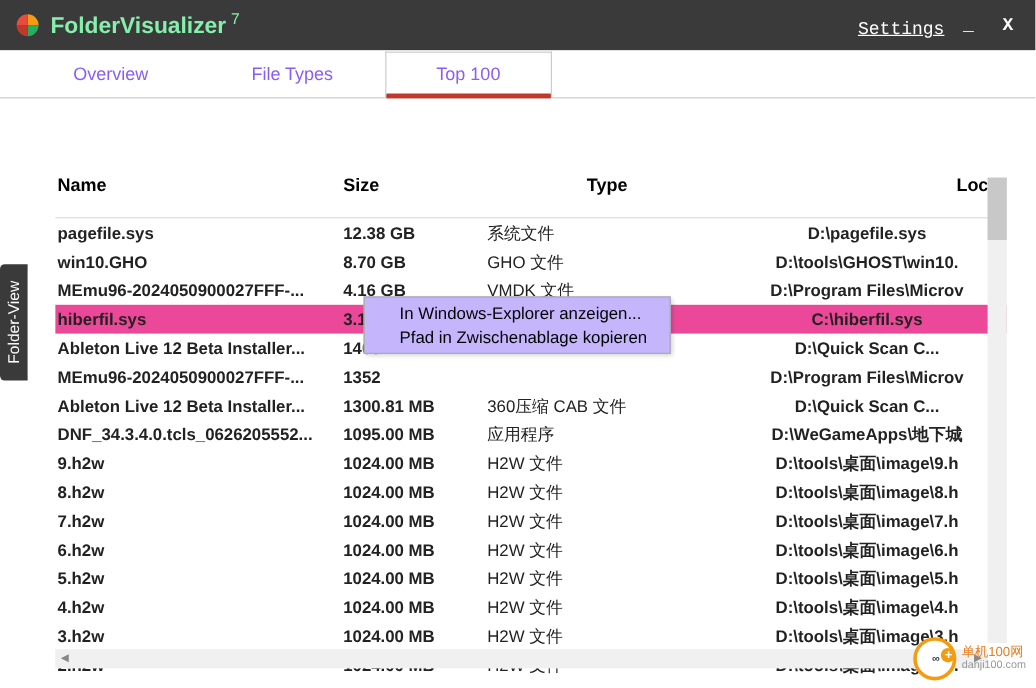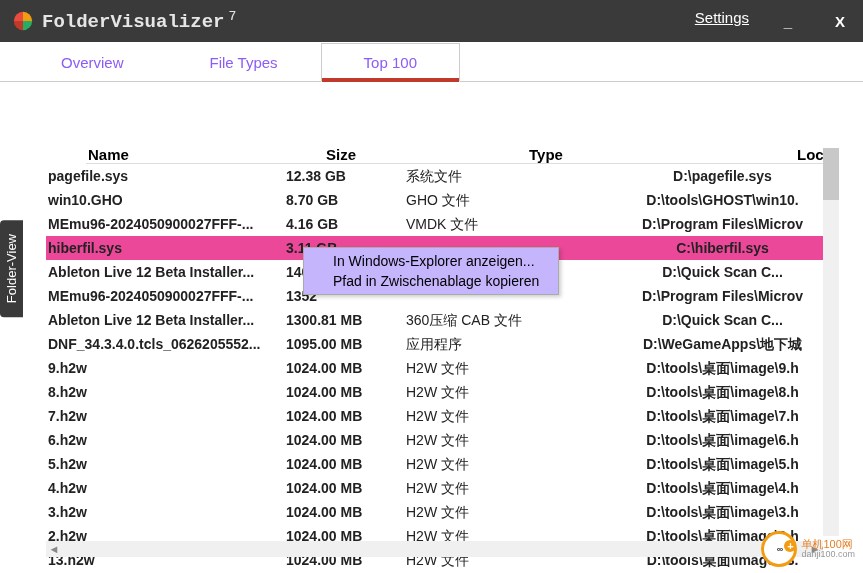--- a/index.html
+++ b/index.html
@@ -20,35 +20,35 @@
   color: #fff;
 }
 .logo {
   width: 22px;
   height: 22px;
   margin-right: 8px;
 }
 .app-title {
   font-size: 19px;
   font-weight: 600;
-  color: #e5e5e5;
-  font-family: Liberation Mono, monospace;
+  color: #86efac;
 }
 .app-version {
   font-size: 13px;
   vertical-align: super;
   margin-left: 4px;
   font-weight: 400;
 }
 .titlebar-right {
   margin-left: auto;
   display: flex;
-  align-items: flex-start;
-  gap: 26px;
+  align-items: flex-end;
+  gap: 7px;
   padding-right: 10px;
+  font-family: Liberation Mono, monospace;
 }
 .settings-link {
   color: #fff;
   font-size: 15px;
   text-decoration: underline;
   cursor: pointer;
 }
 .titlebar-btn {
   width: 26px;
   height: 24px;
@@ -110,23 +110,22 @@
 .table-wrap {
   border: none;
   height: 100%;
   overflow: hidden;
   position: relative;
 }
 .thead {
   display: flex;
   font-weight: 700;
   font-size: 15px;
-  padding: 6px 0 0 0;
+  padding: 6px 0 18px 0;
   border-bottom: 1px solid #ddd;
-  margin-left: 40px;
 }
 .col-name { width: 240px; padding-left: 2px; }
 .col-size { width: 120px; }
 .col-type { width: 200px; text-align: left; padding-left: 60px;}
 .thead .col-type { text-align: center; padding-left: 0;}
 .col-loc { flex: 1; text-align: right; padding-right: 12px;}
 .thead .col-loc { padding-right: 2px; }
 .tbody {
   font-size: 14px;
   color: #222;

